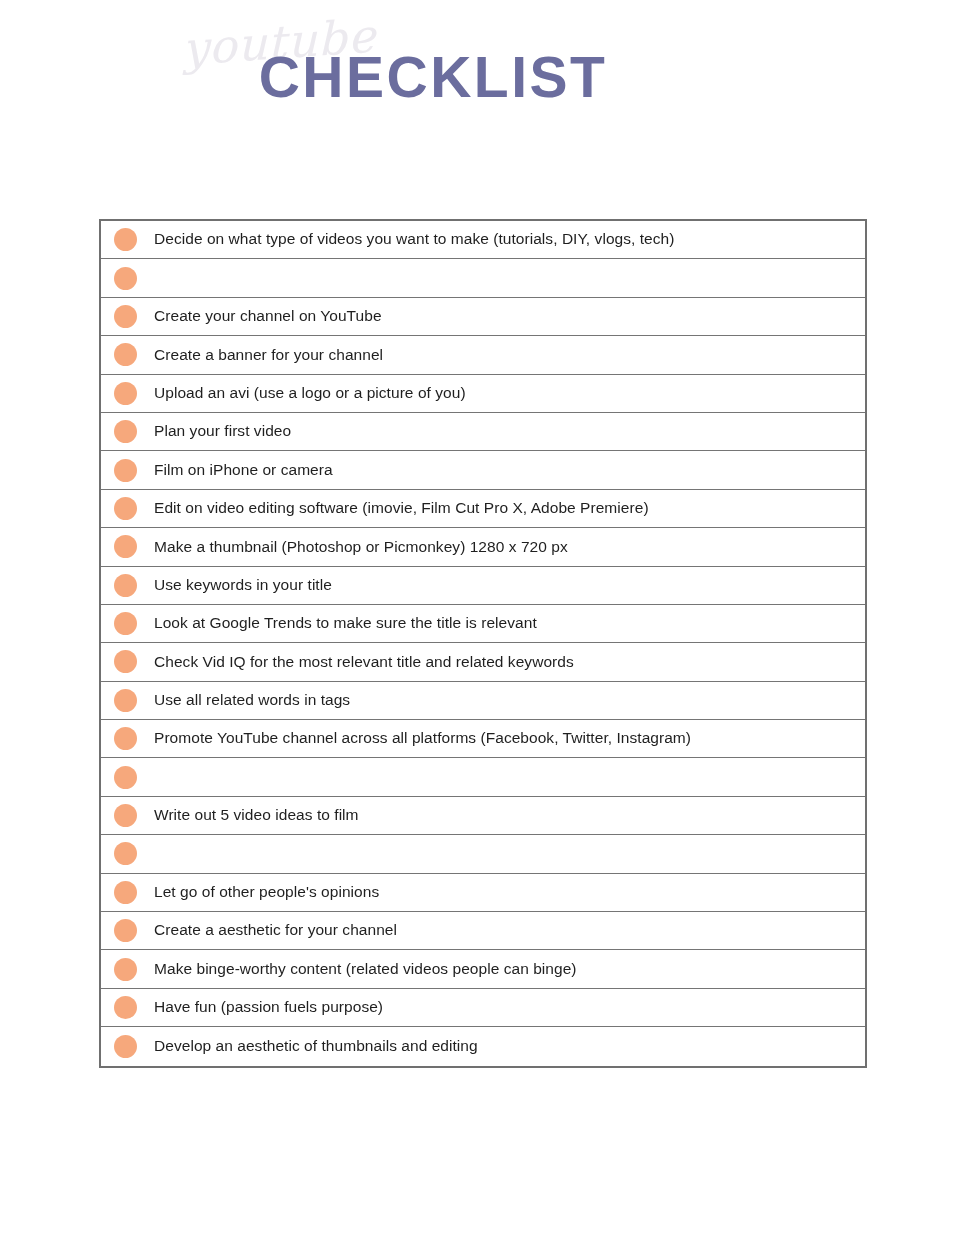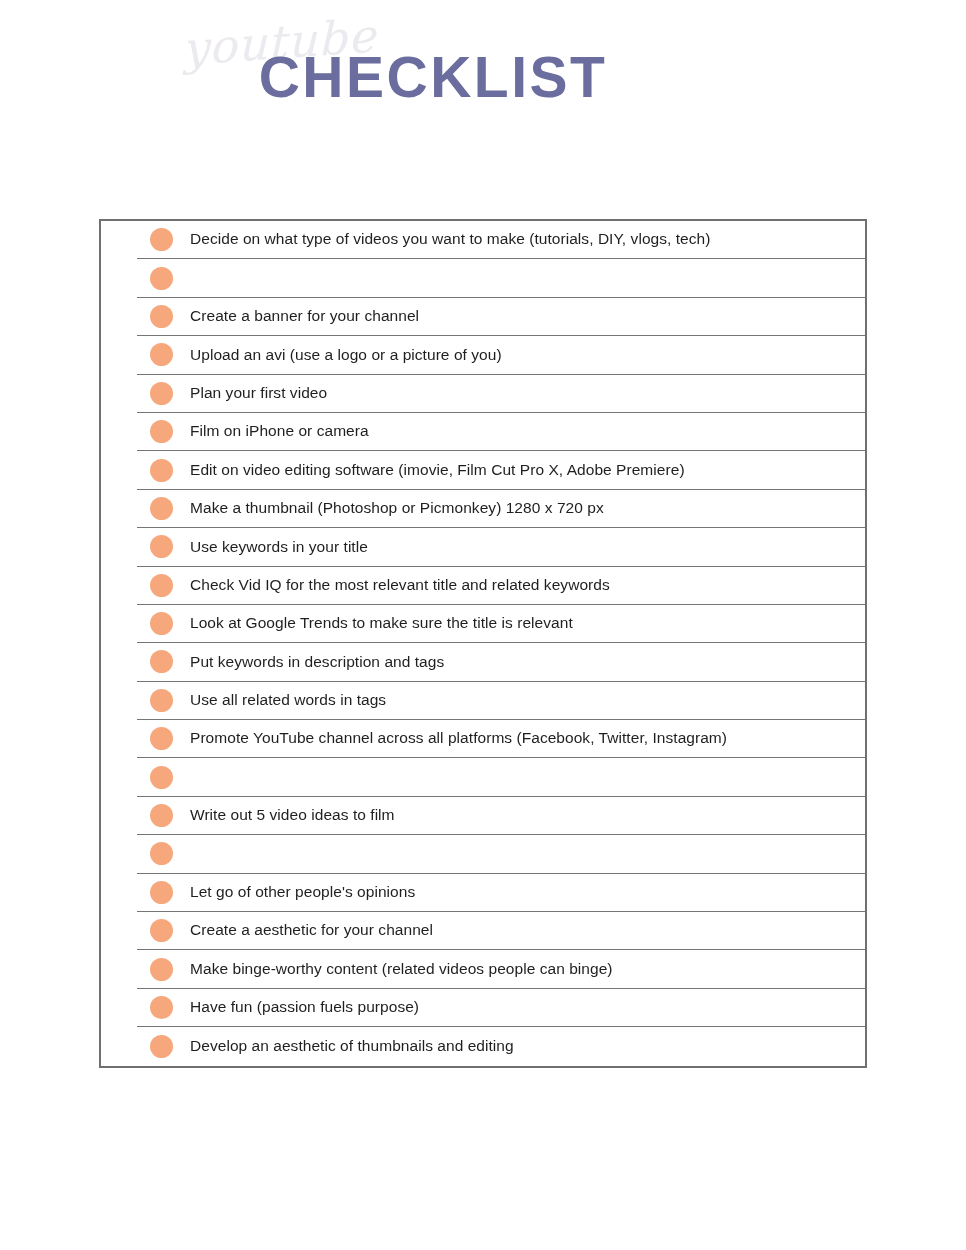--- a/index.html
+++ b/index.html
@@ -63,21 +63,20 @@
     border-collapse: collapse;
     background: #ffffff;
     box-sizing: border-box;
   }
   .row {
     display: flex;
     align-items: center;
     height: 38.4px;
     box-sizing: border-box;
     border-bottom: 1px solid #757575;
-    margin-left: 36px;
   }
   .row:last-child {
     border-bottom: none;
   }
   .bullet-cell {
     width: 48px;
     min-width: 48px;
     height: 100%;
     display: flex;
     align-items: center;
@@ -122,20 +121,26 @@
     </div>
     <div class="row">
       <div class="bullet-cell">
         <span class="bullet"></span>
       </div>
     </div>
     <div class="row">
       <div class="bullet-cell">
         <span class="bullet"></span>
       </div>
+      <div class="row-label">Create your channel on YouTube</div>
+    </div>
+    <div class="row">
+      <div class="bullet-cell">
+        <span class="bullet"></span>
+      </div>
       <div class="row-label">Create a banner for your channel</div>
     </div>
     <div class="row">
       <div class="bullet-cell">
         <span class="bullet"></span>
       </div>
       <div class="row-label">Upload an avi (use a logo or a picture of you)</div>
     </div>
     <div class="row">
       <div class="bullet-cell">
@@ -164,38 +169,32 @@
     <div class="row">
       <div class="bullet-cell">
         <span class="bullet"></span>
       </div>
       <div class="row-label">Use keywords in your title</div>
     </div>
     <div class="row">
       <div class="bullet-cell">
         <span class="bullet"></span>
       </div>
+      <div class="row-label">Look at Google Trends to make sure the title is relevant</div>
+    </div>
+    <div class="row">
+      <div class="bullet-cell">
+        <span class="bullet"></span>
+      </div>
       <div class="row-label">Check Vid IQ for the most relevant title and related keywords</div>
     </div>
     <div class="row">
       <div class="bullet-cell">
         <span class="bullet"></span>
       </div>
-      <div class="row-label">Look at Google Trends to make sure the title is relevant</div>
-    </div>
-    <div class="row">
-      <div class="bullet-cell">
-        <span class="bullet"></span>
-      </div>
-      <div class="row-label">Put keywords in description and tags</div>
-    </div>
-    <div class="row">
-      <div class="bullet-cell">
-        <span class="bullet"></span>
-      </div>
       <div class="row-label">Use all related words in tags</div>
     </div>
     <div class="row">
       <div class="bullet-cell">
         <span class="bullet"></span>
       </div>
       <div class="row-label">Promote YouTube channel across all platforms (Facebook, Twitter, Instagram)</div>
     </div>
     <div class="row">
       <div class="bullet-cell">

